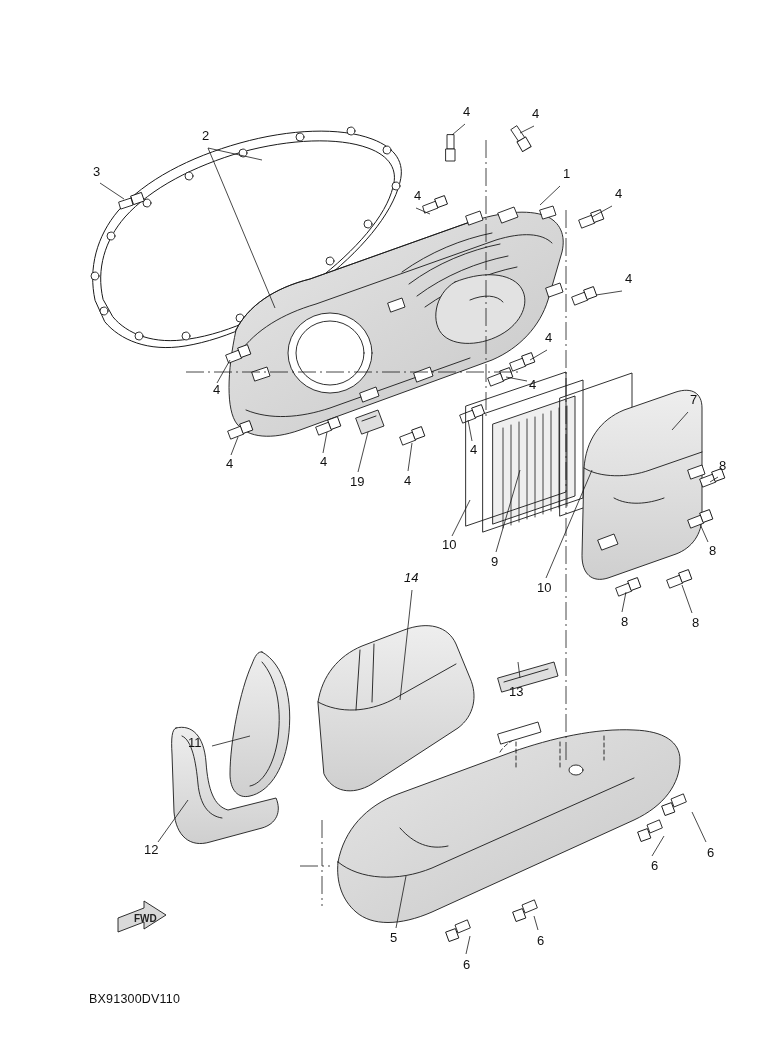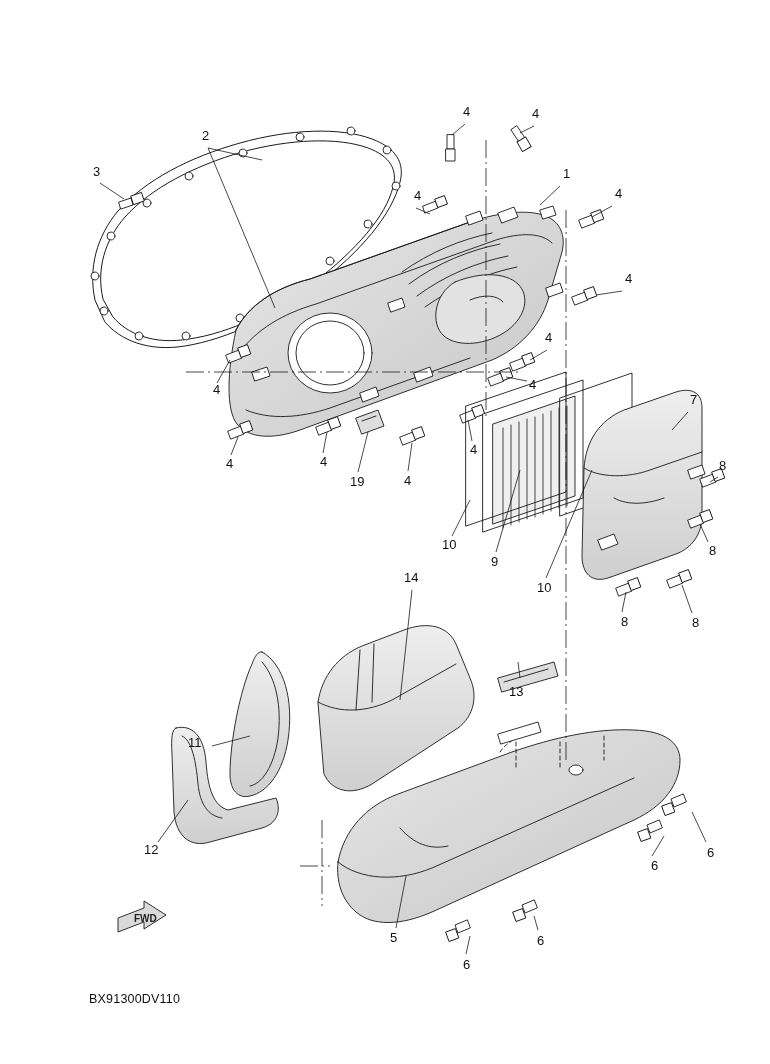--- a/index.html
+++ b/index.html
@@ -328,21 +328,21 @@
   <div class="callout" style="left:404px; top:474px;">4</div>
   <div class="callout" style="left:470px; top:443px;">4</div>
   <div class="callout" style="left:690px; top:393px;">7</div>
   <div class="callout" style="left:719px; top:459px;">8</div>
   <div class="callout" style="left:709px; top:544px;">8</div>
   <div class="callout" style="left:621px; top:615px;">8</div>
   <div class="callout" style="left:692px; top:616px;">8</div>
   <div class="callout" style="left:442px; top:538px;">10</div>
   <div class="callout" style="left:491px; top:555px;">9</div>
   <div class="callout" style="left:537px; top:581px;">10</div>
-  <div class="callout" style="left:404px; top:571px;">14</div>
+  <div class="callout" style="left:404px; top:571px;font-style:italic;">14</div>
   <div class="callout" style="left:509px; top:645px;margin-top:40px;">13</div>
   <div class="callout" style="left:188px; top:736px;">11</div>
   <div class="callout" style="left:144px; top:843px;">12</div>
   <div class="callout" style="left:707px; top:846px;">6</div>
   <div class="callout" style="left:651px; top:859px;">6</div>
   <div class="callout" style="left:390px; top:931px;">5</div>
   <div class="callout" style="left:537px; top:934px;">6</div>
   <div class="callout" style="left:463px; top:958px;">6</div>
 
   <div class="fwd-label" style="left:134px; top:913px;text-align:right;">FWD</div>

